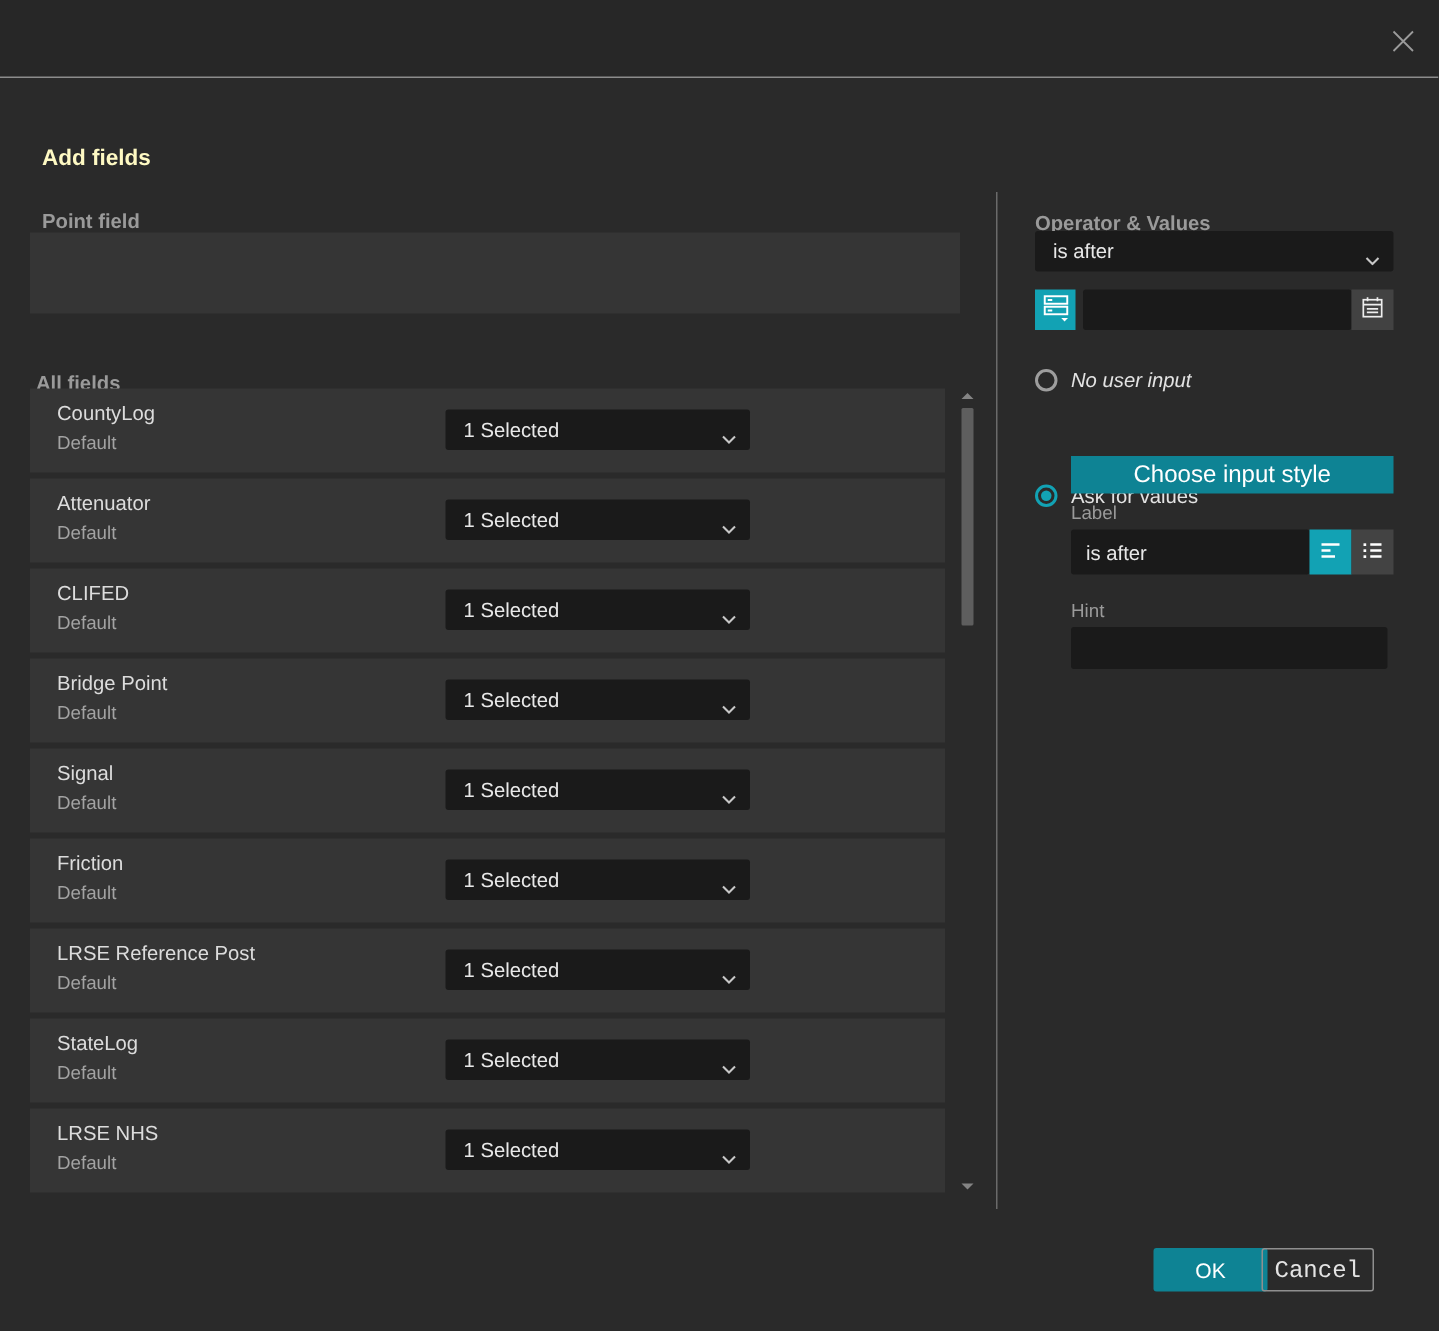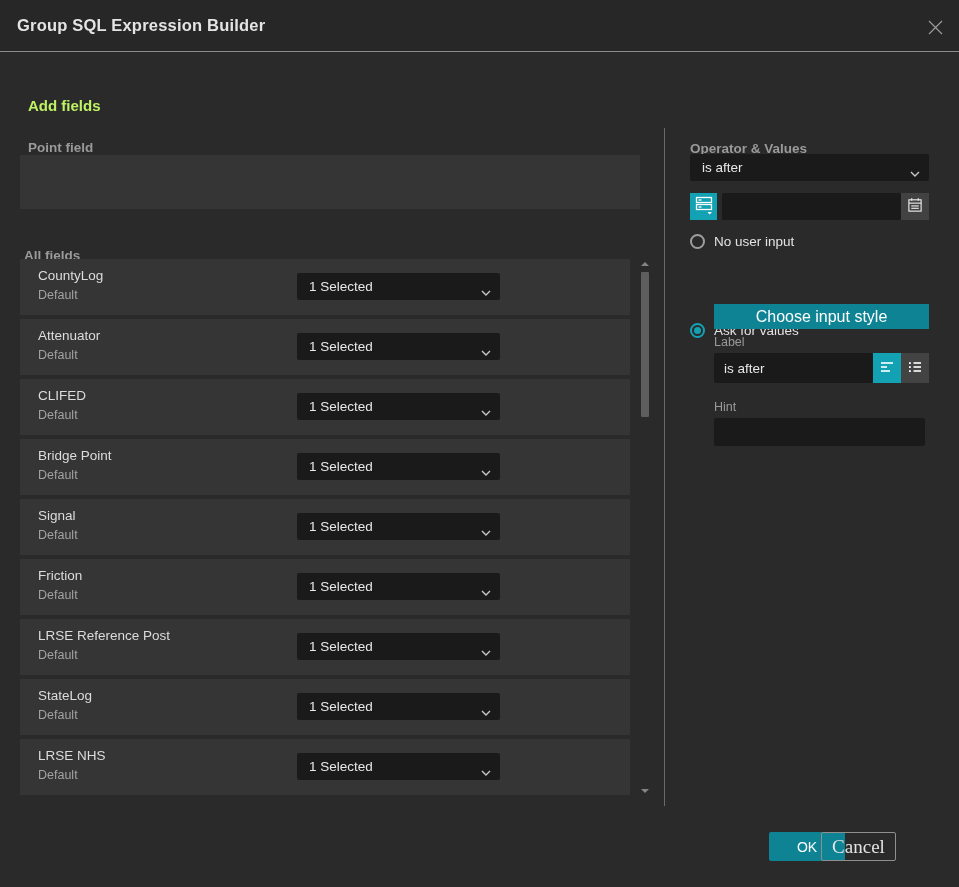--- a/index.html
+++ b/index.html
@@ -7,21 +7,21 @@
     width:959px;height:887px;position:relative;overflow:hidden;
     background:var(--dialog_bg,#2a2a2a);
     font-family:"Liberation Sans", sans-serif;
     -webkit-font-smoothing:antialiased;
   }
   
   .titlebar{position:absolute;left:0;top:0;width:959px;height:52px;background:#272727;border-bottom:1px solid #8c8c8c;box-sizing:border-box;}
   .title{position:absolute;left:17px;top:0;line-height:51px;font-size:16.5px;font-weight:700;color:#e4e4e4;letter-spacing:.2px;}
   .close{position:absolute;left:923px;top:15px;width:24px;height:24px;display:flex;align-items:center;justify-content:center;cursor:pointer;}
   
-  .h-section{position:absolute;font-size:15px;font-weight:700;color:#bef264;}
+  .h-section{position:absolute;font-size:15px;font-weight:700;color:#fef9c3;}
   .h-sub{position:absolute;font-size:13.5px;font-weight:700;color:#9a9a9a;}
   
   .main-panel{position:absolute;left:20px;top:155px;width:620px;height:54px;background:var(--panel_bg,#353535);}
   .rows{position:absolute;left:20px;top:259px;width:610px;}
   .row{position:relative;height:56px;margin-bottom:4px;background:var(--panel_bg,#353535);}
   .row-name{position:absolute;left:18px;top:9px;font-size:13.5px;color:#dcdcdc;}
   .row-sub{position:absolute;left:18px;top:29px;font-size:12.5px;color:#a3a3a3;}
   
   .select{background:var(--input_bg,#1a1a1a);border-radius:2px;display:flex;align-items:center;box-sizing:border-box;padding:0 26px 0 12px;color:#e8e8e8;font-size:13.5px;cursor:pointer;position:absolute;}
   .select .chev{position:absolute;right:9px;top:50%;margin-top:-3px;}
@@ -49,29 +49,28 @@
   .radio.sel::after{content:"";position:absolute;inset:2px;border-radius:50%;background:var(--accent_teal_bright,#12a2b4);}
   .radio-label{margin-left:9px;font-size:13.5px;color:#e3e3e3;}
   .choose-btn{position:absolute;left:714px;top:304px;width:215px;height:25px;background:var(--accent_teal,#0e8394);color:#fff;border:none;font-size:16px;font-family:inherit;cursor:pointer;}
   .mini-label{position:absolute;font-size:12.5px;color:#9a9a9a;}
   .label-input{position:absolute;left:714px;top:353px;width:159px;height:30px;}
   .align-btn{left:873px;top:353px;width:28px;height:30px;background:var(--accent_teal_bright,#12a2b4);}
   .list-btn{left:901px;top:353px;width:28px;height:30px;background:#434343;}
   .hint-input{position:absolute;left:714px;top:418px;width:211px;height:28px;}
   
   .ok-btn{position:absolute;left:769px;top:832px;width:76px;height:29px;background:var(--accent_teal,#0e8394);color:#fff;border:none;font-size:14px;font-family:inherit;border-radius:2px;cursor:pointer;}
-  .cancel-btn{position:absolute;left:821px;top:832px;width:75px;height:29px;background:transparent;color:#e3e3e3;border:1px solid #8f8f8f;font-size:19px;font-family:Liberation Serif, serif;border-radius:2px;cursor:pointer;}
+  .cancel-btn{position:absolute;left:841px;top:832px;width:75px;height:29px;background:transparent;color:#e3e3e3;border:1px solid #8f8f8f;font-size:16px;font-family:Liberation Mono, monospace;border-radius:2px;cursor:pointer;}
 </style>
 </head>
 <body style="--accent_teal: #0e8394; --accent_teal_bright: #12a2b4; --calendar_amber: #e8af05; --dialog_bg: #2a2a2a; --panel_bg: #353535; --input_bg: #1a1a1a;">
 
 <div>
 
   <header class="titlebar">
-    <span class="title">Group SQL Expression Builder</span>
     <span class="close">
       <svg width="19" height="19" viewBox="0 0 19 19">
           <path d="M3 3 L16 16 M16 3 L3 16" stroke="#9b9b9b" stroke-width="1.2" fill="none"></path>
         </svg>
     </span>
   </header>
 
   <h2 class="h-section" style="left:28px;top:85px;">Add fields</h2>
 
   <h3 class="h-sub" style="left:28px;top:126px;">Point field</h3>
@@ -238,21 +237,21 @@
         <rect x="2" y="3" width="13" height="12"></rect>
         <line x1="2" y1="6.5" x2="15" y2="6.5"></line>
         <line x1="5" y1="1.3" x2="5" y2="4"></line>
         <line x1="12" y1="1.3" x2="12" y2="4"></line>
         <line x1="4.5" y1="9.5" x2="12.5" y2="9.5"></line>
         <line x1="4.5" y1="12" x2="12.5" y2="12"></line>
       </svg>
     </span>
   </button>
 
-  <div class="radio-row" style="top:233px;">
+  <div class="radio-row" style="top:245px;font-style:italic;">
     <span class="radio"></span>
     <span class="radio-label">No user input</span>
   </div>
   <div class="radio-row" style="top:274px;margin-top:48px;">
     <span class="radio sel"></span>
     <span class="radio-label">Ask for values</span>
   </div>
 
   <button class="choose-btn">Choose input style</button>
 

